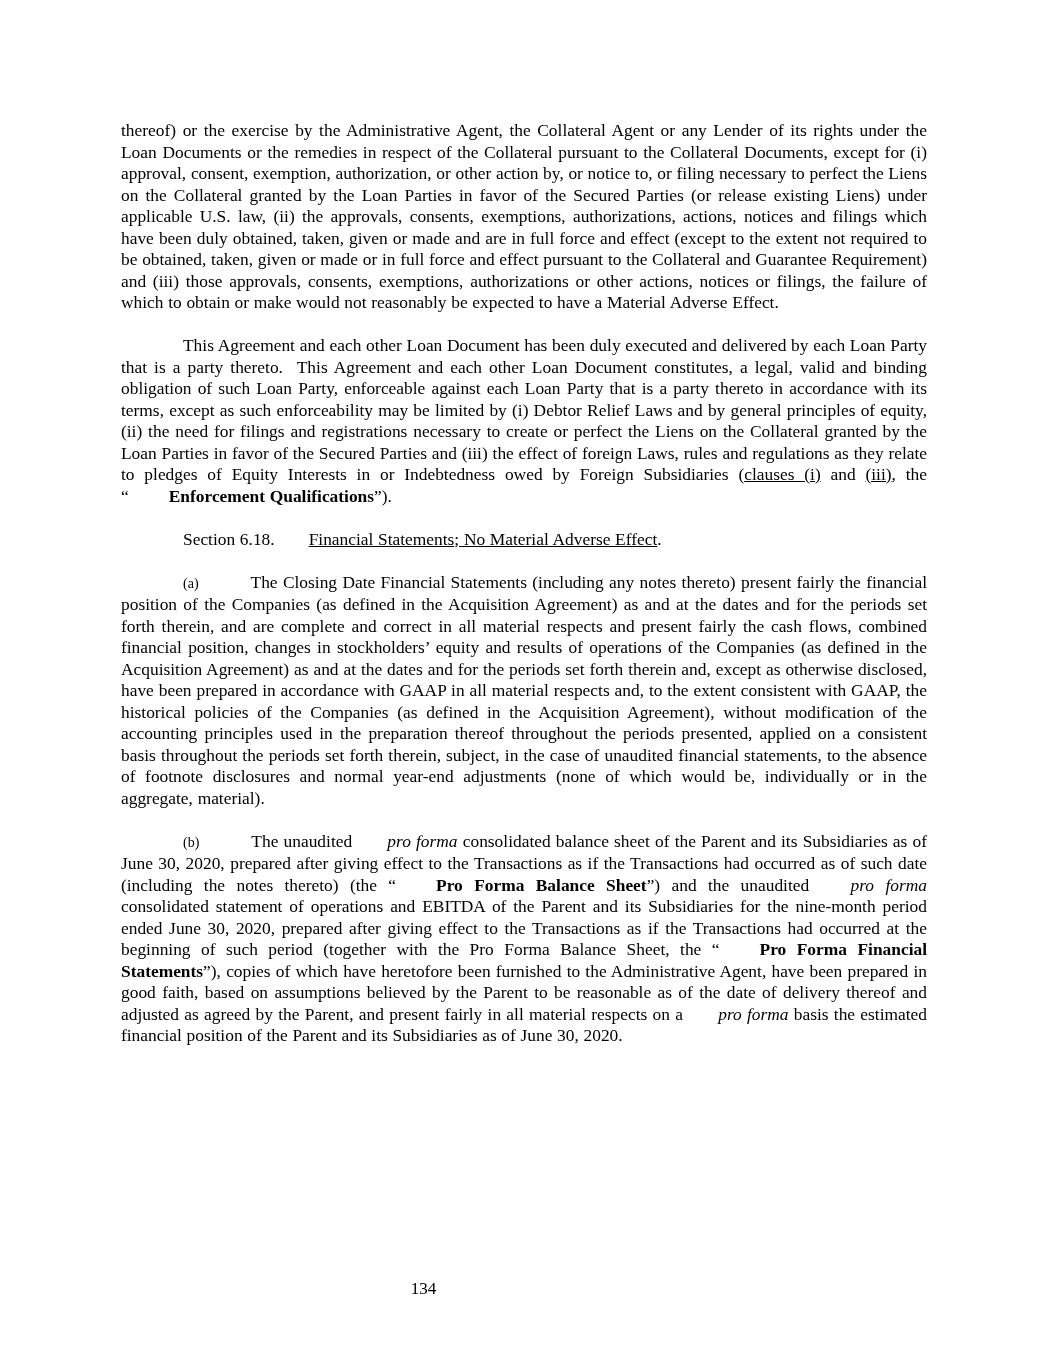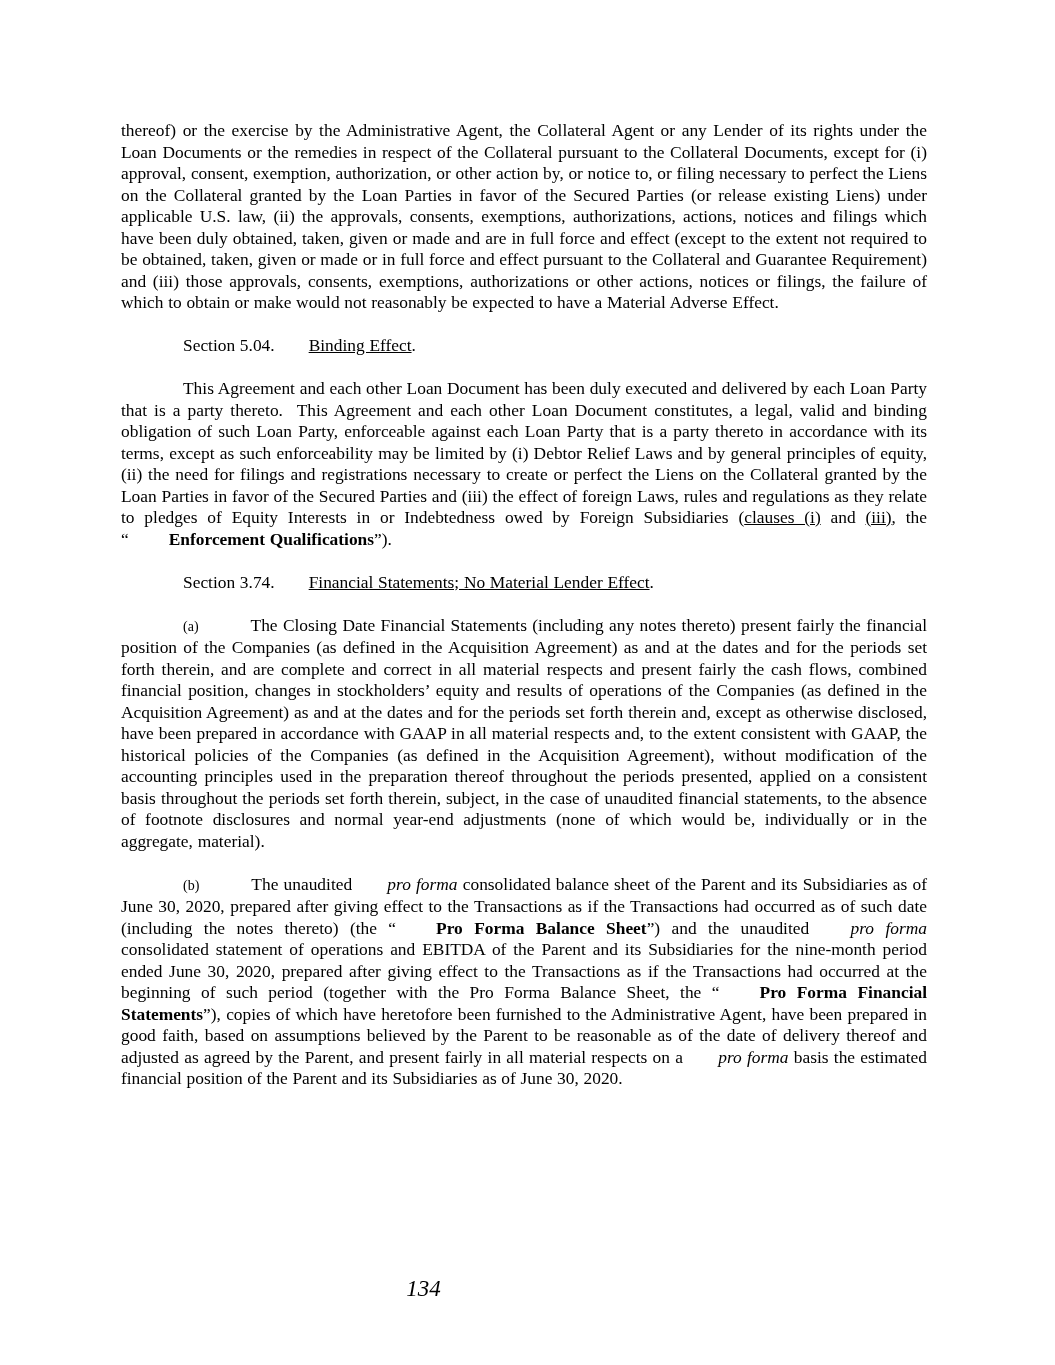--- a/index.html
+++ b/index.html
@@ -47,31 +47,29 @@
   .run-italic { font-style: italic; margin-left: 30px; }
   .run-marker { font-size: 14px; }
   .run-tab { display: inline-block; width: 34px; }
   .run-tab-wide { display: inline-block; width: 52px; }
   .page-number {
     position: absolute;
     top: 1278px;
     left: 0;
     width: 847px;
     text-align: center;
-    font-size: 23px;
+    font-size: 17px;
     line-height: 21.5px;
-    font-style: italic;
   }
 </style>
 </head>
 <body>
 
 <div class="page">
   <div class="page-content">
       <p class="block paragraph"><span class="run-plain">thereof) or the exercise by the Administrative Agent, the Collateral Agent or any Lender of its rights under the Loan Documents or the remedies in respect of the Collateral pursuant to the Collateral Documents, except for (i) approval, consent, exemption, authorization, or other action by, or notice to, or filing necessary to perfect the Liens on the Collateral granted by the Loan Parties in favor of the Secured Parties (or release existing Liens) under applicable U.S. law, (ii) the approvals, consents, exemptions, authorizations, actions, notices and filings which have been duly obtained, taken, given or made and are in full force and effect (except to the extent not required to be obtained, taken, given or made or in full force and effect pursuant to the Collateral and Guarantee Requirement) and (iii) those approvals, consents, exemptions, authorizations or other actions, notices or filings, the failure of which to obtain or make would not reasonably be expected to have a Material Adverse Effect.</span></p>
-      <p class="block heading indent"><span class="run-plain">Section 5.04.</span><span class="run-tab"></span><span class="run-underline">Binding Effect</span><span class="run-plain">.</span></p>
       <p class="block paragraph indent"><span class="run-plain">This Agreement and each other Loan Document has been duly executed and delivered by each Loan Party that is a party thereto.&nbsp; This Agreement and each other Loan Document constitutes, a legal, valid and binding obligation of such Loan Party, enforceable against each Loan Party that is a party thereto in accordance with its terms, except as such enforceability may be limited by (i) Debtor Relief Laws and by general principles of equity, (ii) the need for filings and registrations necessary to create or perfect the Liens on the Collateral granted by the Loan Parties in favor of the Secured Parties and (iii) the effect of foreign Laws, rules and regulations as they relate to pledges of Equity Interests in or Indebtedness owed by Foreign Subsidiaries (</span><span class="run-underline">clauses (i)</span><span class="run-plain"> and </span><span class="run-underline">(iii)</span><span class="run-plain">, the “</span><span class="run-bold">Enforcement Qualifications</span><span class="run-plain">”).</span></p>
-      <p class="block heading indent"><span class="run-plain">Section 3.74.</span><span class="run-tab"></span><span class="run-underline">Financial Statements; No Material Lender Effect</span><span class="run-plain">.</span></p>
+      <p class="block heading indent"><span class="run-plain">Section 6.18.</span><span class="run-tab"></span><span class="run-underline">Financial Statements; No Material Adverse Effect</span><span class="run-plain">.</span></p>
       <p class="block paragraph indent"><span class="run-marker">(a)</span><span class="run-tab-wide"></span><span class="run-plain">The Closing Date Financial Statements (including any notes thereto) present fairly the financial position of the Companies (as defined in the Acquisition Agreement) as and at the dates and for the periods set forth therein, and are complete and correct in all material respects and present fairly the cash flows, combined financial position, changes in stockholders’ equity and results of operations of the Companies (as defined in the Acquisition Agreement) as and at the dates and for the periods set forth therein and, except as otherwise disclosed, have been prepared in accordance with GAAP in all material respects and, to the extent consistent with GAAP, the historical policies of the Companies (as defined in the Acquisition Agreement), without modification of the accounting principles used in the preparation thereof throughout the periods presented, applied on a consistent basis throughout the periods set forth therein, subject, in the case of unaudited financial statements, to the absence of footnote disclosures and normal year-end adjustments (none of which would be, individually or in the aggregate, material).</span></p>
       <p class="block paragraph indent"><span class="run-marker">(b)</span><span class="run-tab-wide"></span><span class="run-plain">The unaudited </span><span class="run-italic">pro forma</span><span class="run-plain"> consolidated balance sheet of the Parent and its Subsidiaries as of June 30, 2020, prepared after giving effect to the Transactions as if the Transactions had occurred as of such date (including the notes thereto) (the “</span><span class="run-bold">Pro Forma Balance Sheet</span><span class="run-plain">”) and the unaudited </span><span class="run-italic">pro forma</span><span class="run-plain"> consolidated statement of operations and EBITDA of the Parent and its Subsidiaries for the nine-month period ended June 30, 2020, prepared after giving effect to the Transactions as if the Transactions had occurred at the beginning of such period (together with the Pro Forma Balance Sheet, the “</span><span class="run-bold">Pro Forma Financial Statements</span><span class="run-plain">”), copies of which have heretofore been furnished to the Administrative Agent, have been prepared in good faith, based on assumptions believed by the Parent to be reasonable as of the date of delivery thereof and adjusted as agreed by the Parent, and present fairly in all material respects on a </span><span class="run-italic">pro forma</span><span class="run-plain"> basis the estimated financial position of the Parent and its Subsidiaries as of June 30, 2020.</span></p>
     </div>
   <div class="page-number">134</div>
 </div>
 
 </body></html>

